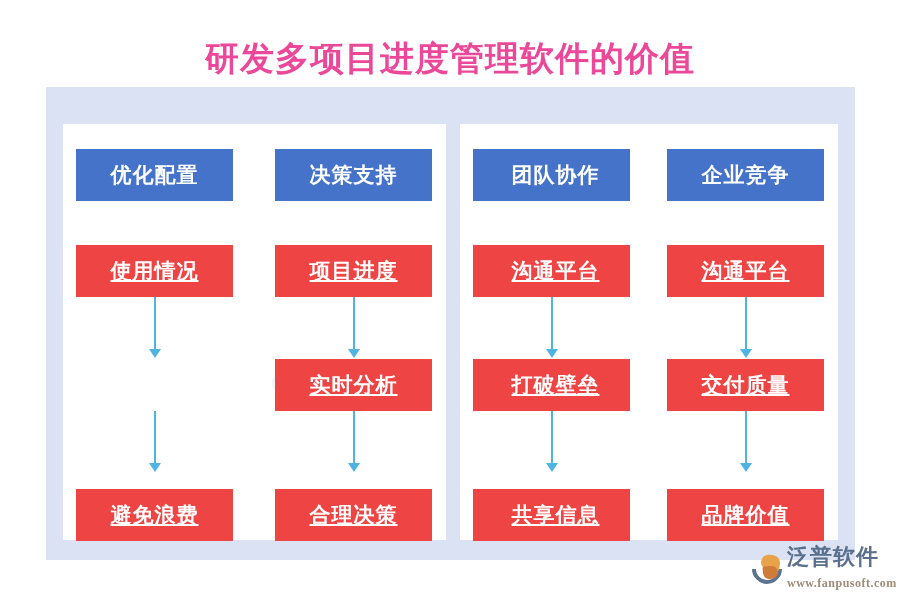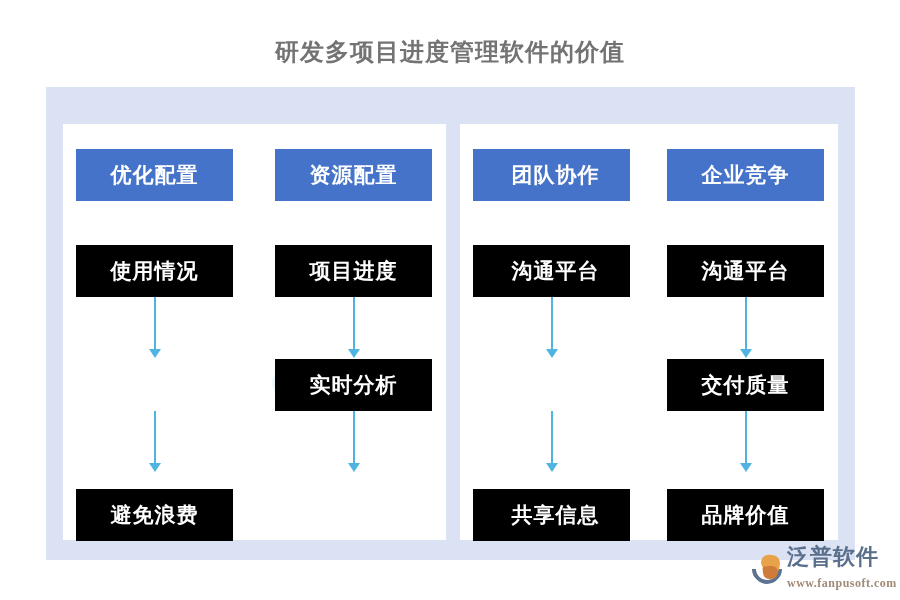--- a/index.html
+++ b/index.html
@@ -17,23 +17,23 @@
 
   
   .page-title {
     position: absolute;
     left: 0;
     top: 36px;
     width: 900px;
     text-align: center;
     font-family: "Liberation Serif", "DejaVu Serif", serif;
     font-weight: bold;
-    font-size: 24px;
+    font-size: 34px;
     letter-spacing: 1px;
-    color: #737373;
+    color: #ec4899;
     white-space: nowrap;
   }
 
   
   .frame {
     position: absolute;
     left: 46px;
     top: 87px;
     width: 809px;
     height: 473px;
@@ -69,21 +69,21 @@
     justify-content: center;
     color: #ffffff;
     font-family: "Liberation Serif", "DejaVu Serif", serif;
     font-weight: bold;
     font-size: 21px;
     letter-spacing: 1px;
     white-space: nowrap;
     box-sizing: border-box;
   }
   .box.head  { background: #4573c9; }
-  .box.sub   { background: #000000; }
+  .box.sub   { background: #ef4444; text-decoration: underline; }
 
   
   .c0 { left: 76px;  }
   .c1 { left: 275px; }
   .c2 { left: 473px; padding-left: 8px; }
   .c3 { left: 667px; }
 
   
   .r0 { top: 149px; }
   .r1 { top: 245px; }
@@ -236,26 +236,28 @@
   <div class="wm-mark"></div>
   <div class="wm-text">泛普</div>
 </div>
 
 <div class="grid">
 
   <div class="box head c0 r0">优化配置</div>
   <div class="box sub  c0 r1">使用情况</div>
   <div class="box sub  c0 r3">避免浪费</div>
 
-  <div class="box head c1 r0">资源配置</div>
+  <div class="box head c1 r0">决策支持</div>
   <div class="box sub  c1 r1">项目进度</div>
   <div class="box sub  c1 r2">实时分析</div>
+  <div class="box sub  c1 r3">合理决策</div>
 
   <div class="box head c2 r0">团队协作</div>
   <div class="box sub  c2 r1">沟通平台</div>
+  <div class="box sub  c2 r2">打破壁垒</div>
   <div class="box head c3 r0">企业竞争</div>
 
   <div class="box sub  c2 r3">共享信息</div>
   <div class="box sub  c3 r1">沟通平台</div>
   <div class="box sub  c3 r2">交付质量</div>
   <div class="box sub  c3 r3">品牌价值</div>
 
   <div class="arrow ac0 av0">
     <div class="shaft"></div>
       <div class="head"></div>

